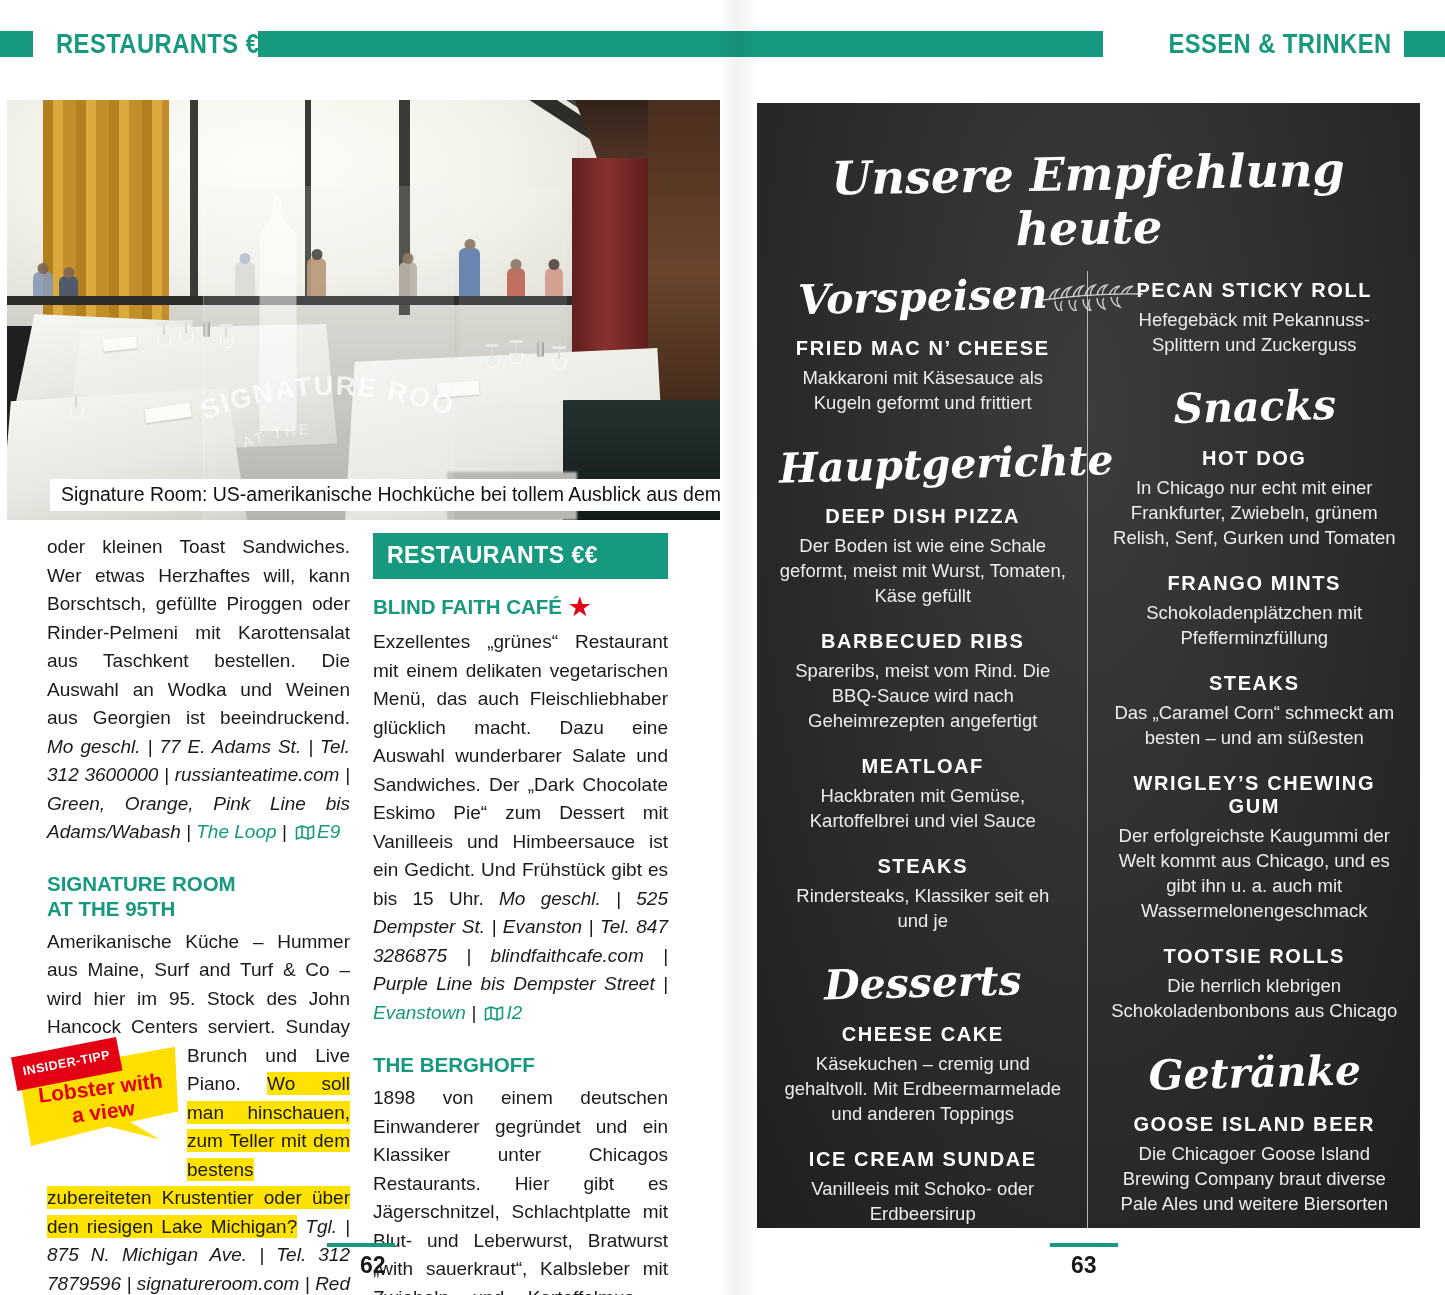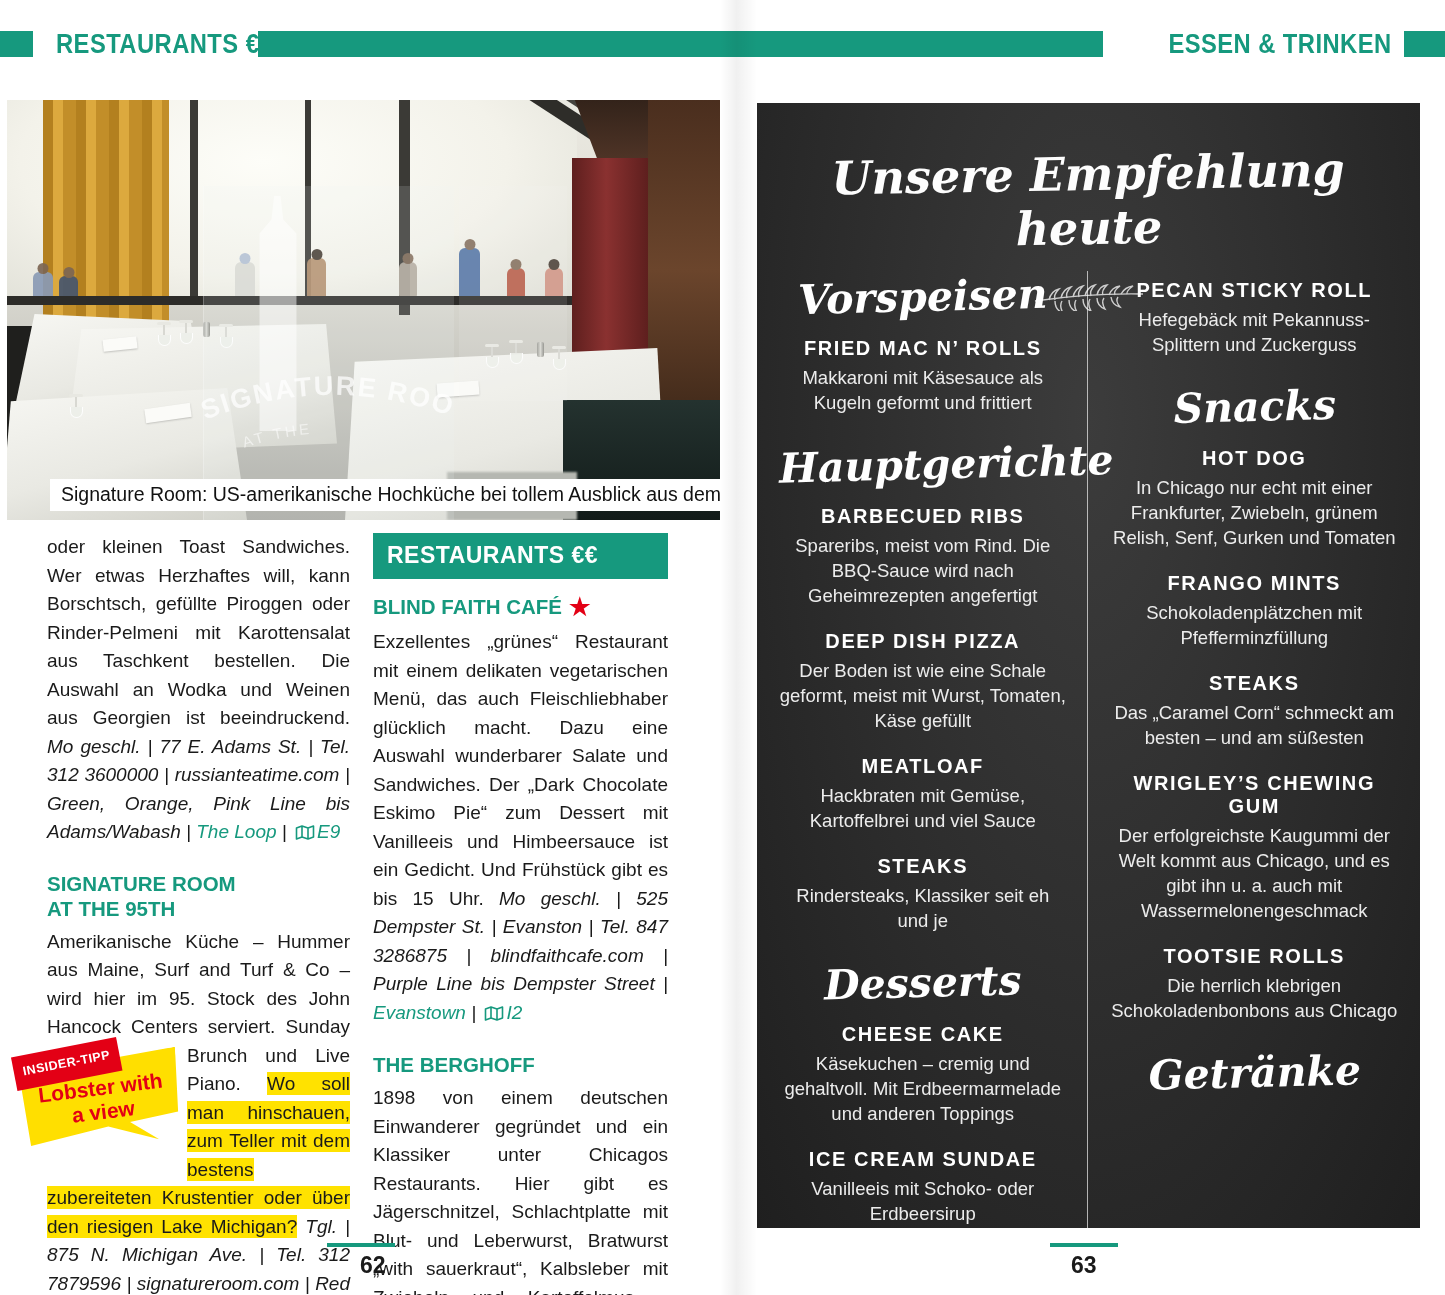--- a/index.html
+++ b/index.html
@@ -288,33 +288,33 @@
         <path d="M54,18 q0,9 8,12 q-4,-7 -1,-12"></path>
         <path d="M68,17 q0,8 8,11 q-4,-7 -1,-11"></path>
         <path d="M82,16 q1,8 9,10 q-5,-6 -2,-10"></path>
       </g>
     </svg>
     <div class="mdivider"></div>
     <div class="mcols">
       <div class="mcol mcol1" id="menu-col-0">
           <div class="menu-script">Vorspeisen</div>
           <div class="menu-item">
-            <div class="menu-item-name">FRIED MAC N’ ROLLS</div>
+            <div class="menu-item-name">FRIED MAC N’ CHEESE</div>
             <div class="menu-item-desc">Makkaroni mit Käsesauce als Kugeln geformt und frittiert</div>
           </div>
           <div class="menu-script">Hauptgerichte</div>
+          <div class="menu-item">
+            <div class="menu-item-name">DEEP DISH PIZZA</div>
+            <div class="menu-item-desc">Der Boden ist wie eine Schale geformt, meist mit Wurst, Tomaten, Käse gefüllt</div>
+          </div>
           <div class="menu-item">
             <div class="menu-item-name">BARBECUED RIBS</div>
             <div class="menu-item-desc">Spareribs, meist vom Rind. Die BBQ-Sauce wird nach Geheimrezepten angefertigt</div>
           </div>
           <div class="menu-item">
-            <div class="menu-item-name">DEEP DISH PIZZA</div>
-            <div class="menu-item-desc">Der Boden ist wie eine Schale geformt, meist mit Wurst, Tomaten, Käse gefüllt</div>
-          </div>
-          <div class="menu-item">
             <div class="menu-item-name">MEATLOAF</div>
             <div class="menu-item-desc">Hackbraten mit Gemüse, Kartoffelbrei und viel Sauce</div>
           </div>
           <div class="menu-item">
             <div class="menu-item-name">STEAKS</div>
             <div class="menu-item-desc">Rindersteaks, Klassiker seit eh und je</div>
           </div>
           <div class="menu-script">Desserts</div>
           <div class="menu-item">
             <div class="menu-item-name">CHEESE CAKE</div>
@@ -345,20 +345,24 @@
           </div>
           <div class="menu-item">
             <div class="menu-item-name">WRIGLEY’S CHEWING GUM</div>
             <div class="menu-item-desc">Der erfolgreichste Kaugummi der Welt kommt aus Chicago, und es gibt ihn u. a. auch mit Wassermelonengeschmack</div>
           </div>
           <div class="menu-item">
             <div class="menu-item-name">TOOTSIE ROLLS</div>
             <div class="menu-item-desc">Die herrlich klebrigen Schokoladenbonbons aus Chicago</div>
           </div>
           <div class="menu-script">Getränke</div>
+          <div class="menu-item">
+            <div class="menu-item-name">GOOSE ISLAND BEER</div>
+            <div class="menu-item-desc">Die Chicagoer  Goose Island Brewing Company braut diverse Pale Ales und weitere Biersorten</div>
+          </div>
         </div>
     </div>
   </div>
 
   <div class="pnline" style="left:327px"></div>
   <div class="pnum" style="left:360px">62</div>
   <div class="pnline" style="left:1050px"></div>
   <div class="pnum" style="left:1071px">63</div>
 
 </div>

